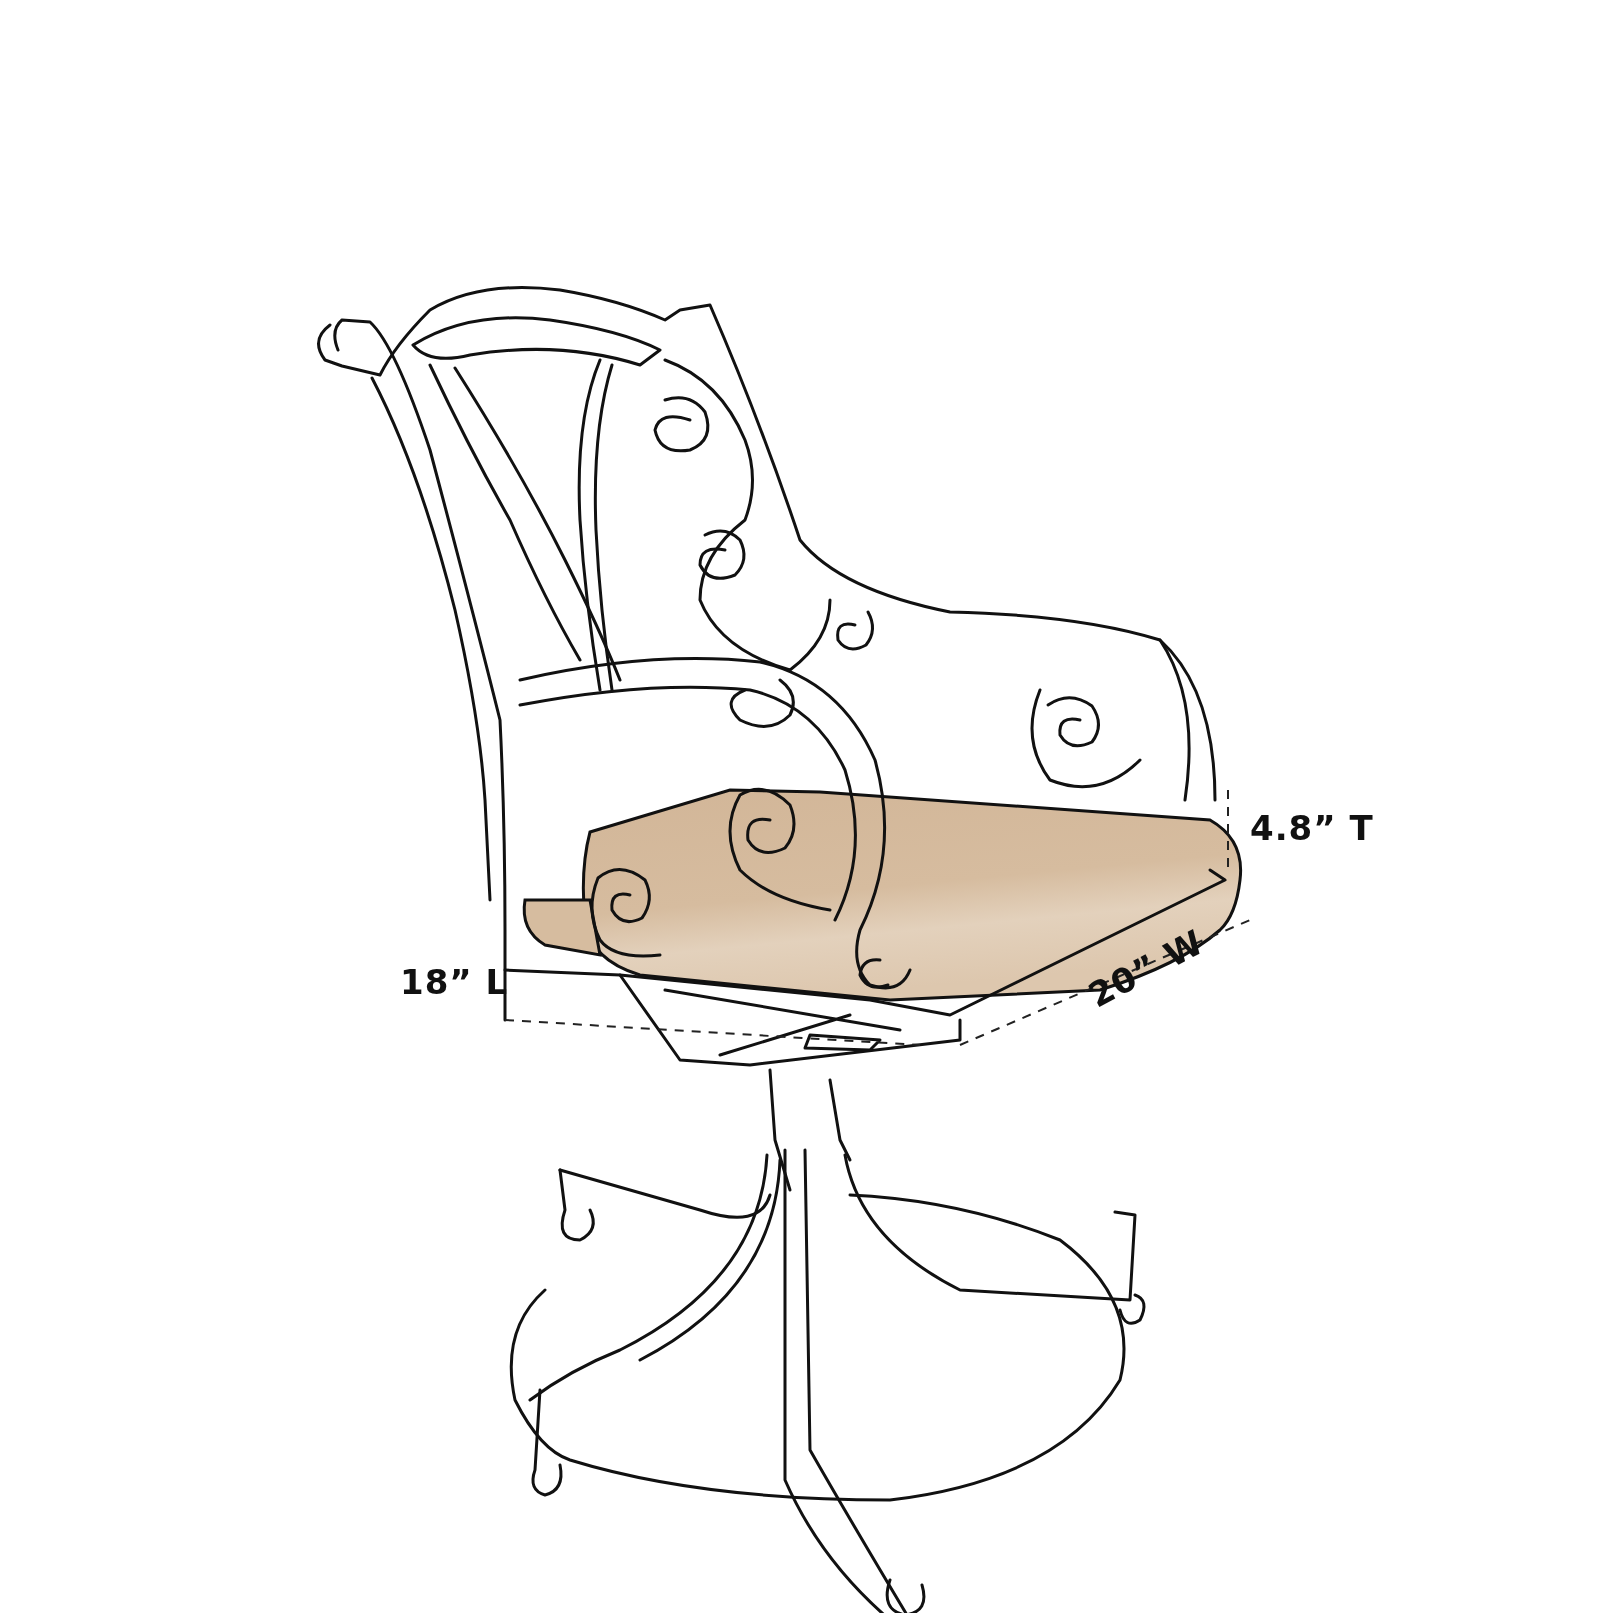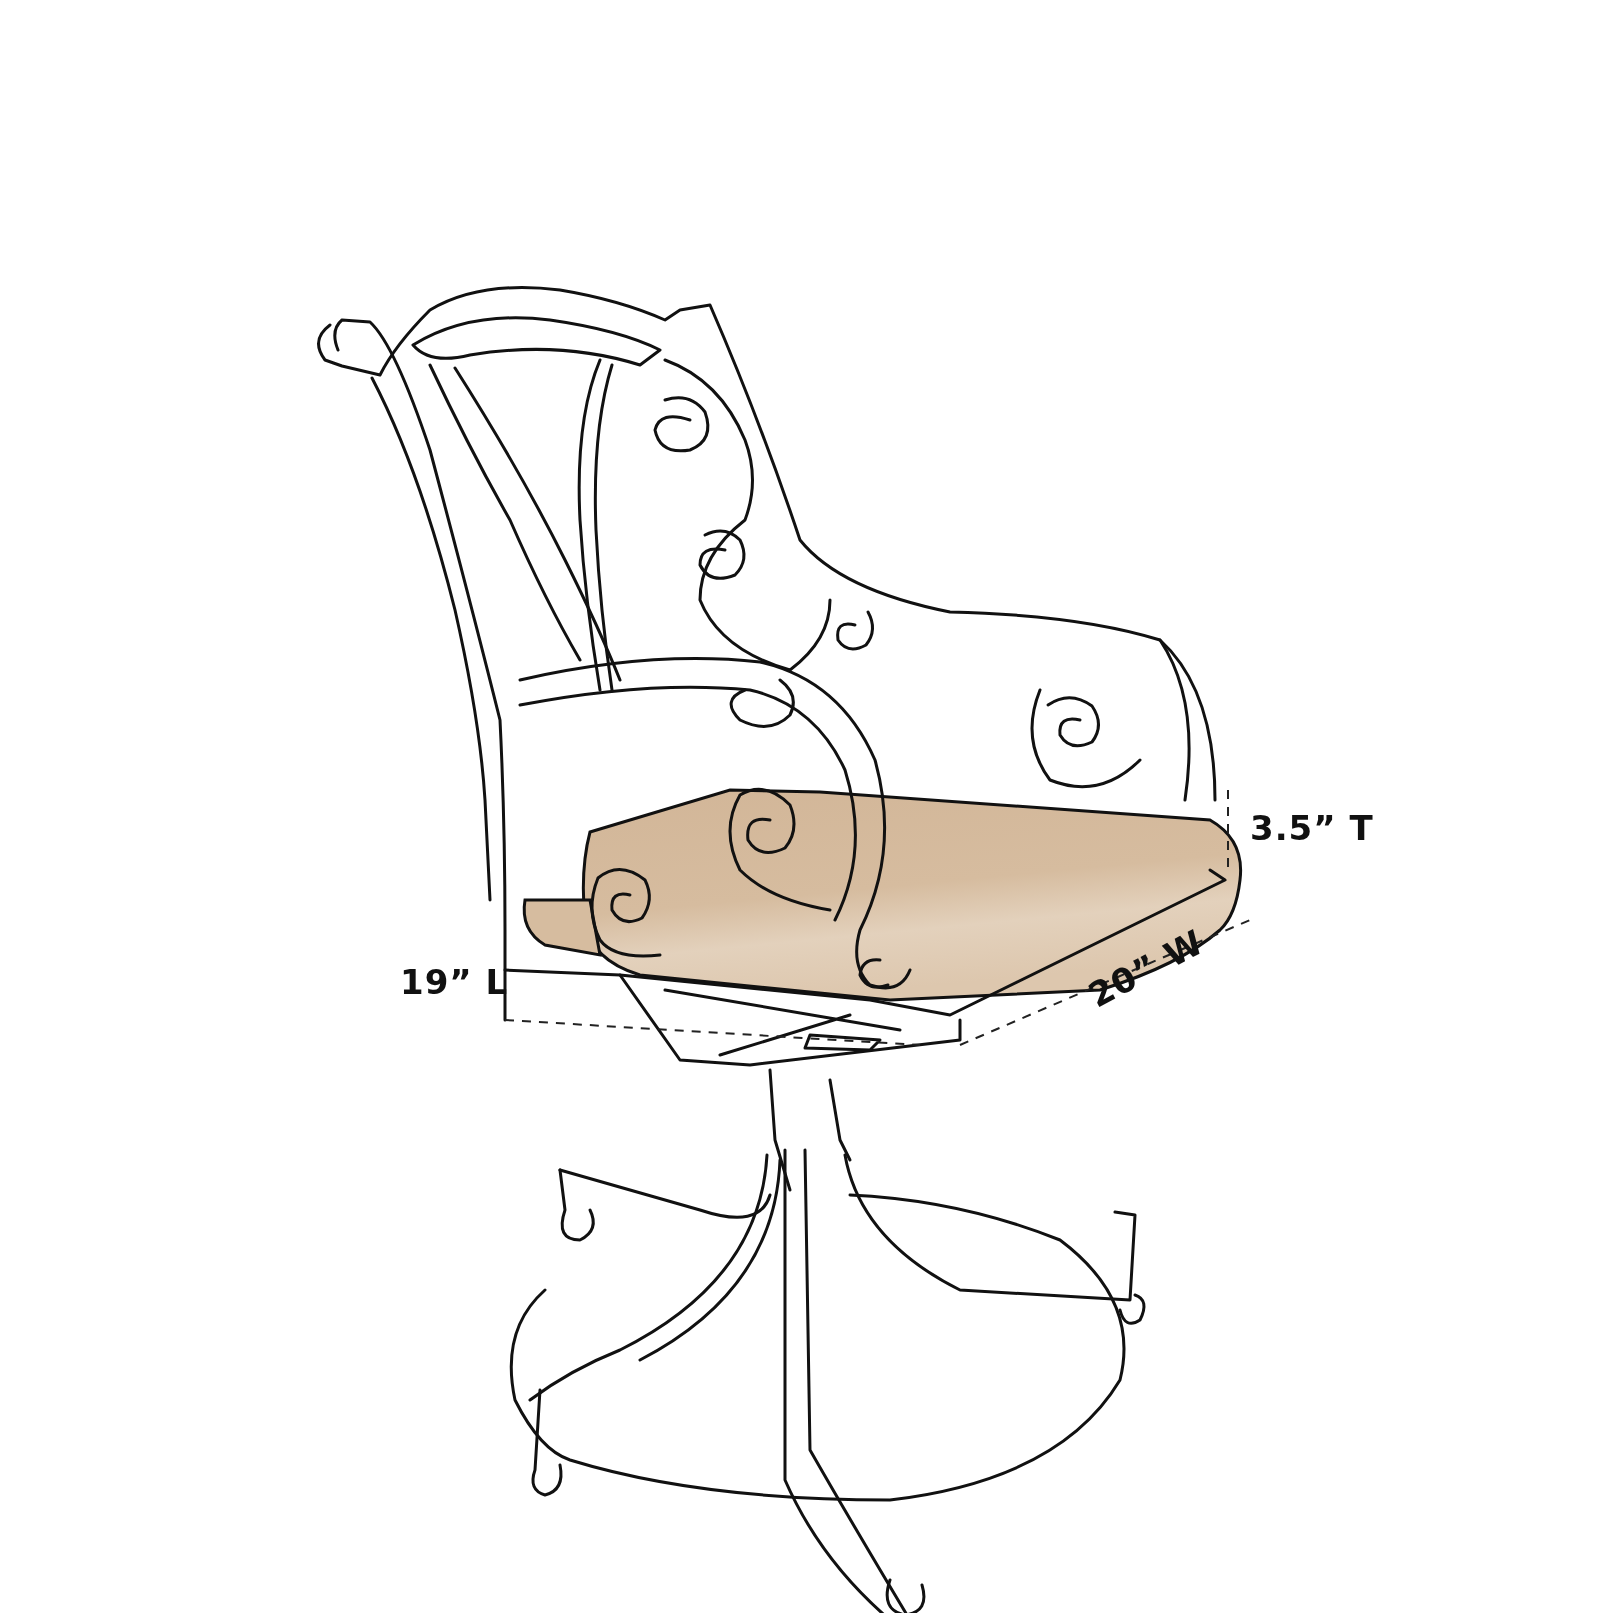--- a/index.html
+++ b/index.html
@@ -80,15 +80,15 @@
     <path class="ln" d="M890 1580 Q880 1610 905 1615 Q930 1612 922 1585"></path>
     <path class="ln" d="M1135 1295 Q1150 1300 1140 1320 Q1125 1330 1120 1310"></path>
   </g>
 
   <line class="dash" x1="1228" y1="790" x2="1228" y2="870"></line>
   <line class="dash" x1="505" y1="1020" x2="920" y2="1045"></line>
   <line class="dash" x1="960" y1="1045" x2="1250" y2="920"></line>
 </svg>
 </div>
 
-<div class="label lbl-t">3.5” T</div>
-<div class="label lbl-l">19” L</div>
+<div class="label lbl-t">4.8” T</div>
+<div class="label lbl-l">18” L</div>
 <div class="label lbl-w">20” W</div>
 
 </body></html>

